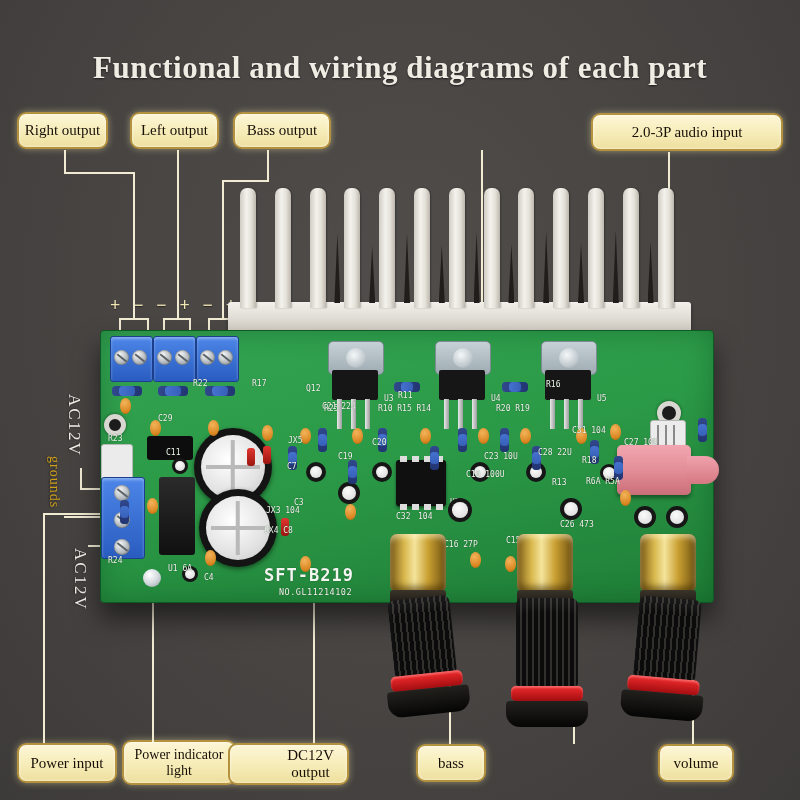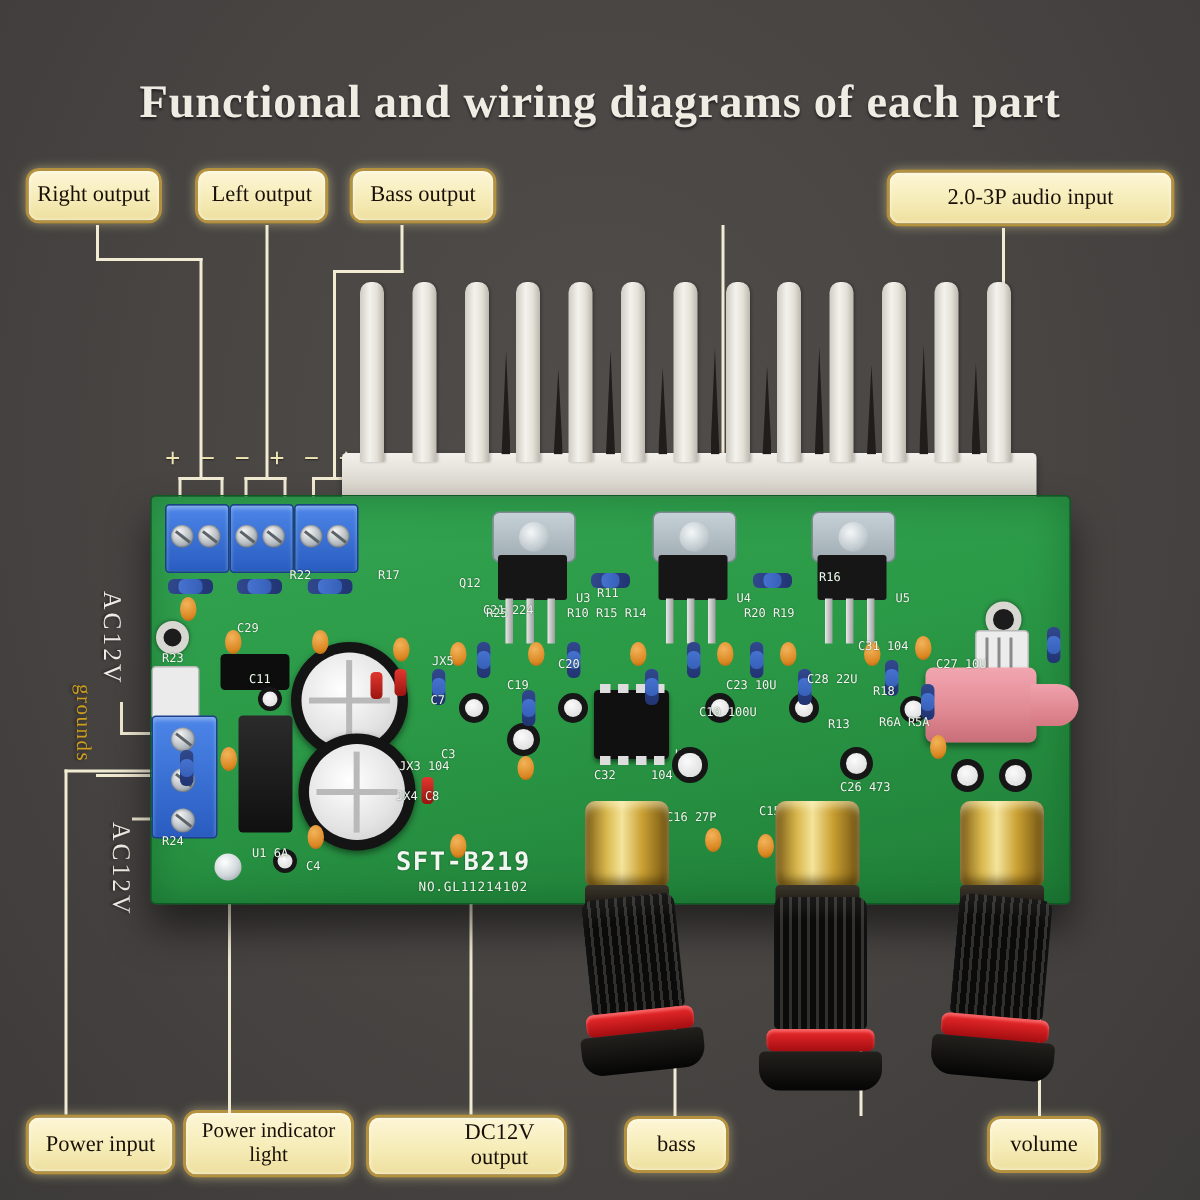--- a/index.html
+++ b/index.html
@@ -121,21 +121,21 @@
   <div class="lbox" style="left:591px;top:113px;width:192px;height:38px;">
       <span>2.0-3P audio input</span>
     </div>
 
   <div class="lbox" style="left:17px;top:743px;width:100px;height:40px;">
       <span>Power input</span>
     </div>
   <div class="lbox" style="left:122px;top:740px;width:114px;height:45px;font-size:14px;">
       <span>Power indicator light</span>
     </div>
-  <div class="lbox" style="left:244px;top:743px;width:134px;height:42px;padding-left:48px;">
+  <div class="lbox" style="left:228px;top:743px;width:121px;height:42px;padding-left:48px;">
       <span>DC12V output</span>
     </div>
   <div class="lbox" style="left:416px;top:744px;width:70px;height:38px;">
       <span>bass</span>
     </div>
   <div class="lbox" style="left:658px;top:744px;width:76px;height:38px;">
       <span>volume</span>
     </div>
 
   <div class="vlabel" style="left:64px;top:394px;">AC12V</div>
@@ -389,21 +389,21 @@
       <span class="silk" style="left: 572px; top: 426px;">C31 104</span>
       <span class="silk" style="left: 624px; top: 438px;">C27 10U</span>
       <span class="silk" style="left: 582px; top: 456px;">R18</span>
       <span class="silk" style="left: 586px; top: 477px;">R6A R5A</span>
       <span class="silk" style="left: 560px; top: 520px;">C26 473</span>
       <span class="silk" style="left: 654px; top: 534px;">C13 10U</span>
       <span class="silk" style="left: 484px; top: 452px;">C23 10U</span>
       <span class="silk" style="left: 538px; top: 448px;">C28 22U</span>
       <span class="silk" style="left: 466px; top: 470px;">C10 100U</span>
       <span class="silk" style="left: 396px; top: 512px;">C32</span>
-      <span class="silk" style="left: 434px; top: 512px;">104</span>
+      <span class="silk" style="left: 418px; top: 512px;">104</span>
       <span class="silk" style="left: 444px; top: 540px;">C16 27P</span>
       <span class="silk" style="left: 506px; top: 536px;">C15</span>
       <span class="silk" style="left: 552px; top: 478px;">R13</span>
       <span class="silk" style="left: 338px; top: 452px;">C19</span>
       <span class="silk" style="left: 372px; top: 438px;">C20</span>
       <span class="silk" style="left: 288px; top: 436px;">JX5</span>
       <span class="silk" style="left: 287px; top: 462px;">C7</span>
       <span class="silk" style="left: 266px; top: 506px;">JX3 104</span>
       <span class="silk" style="left: 264px; top: 526px;">JX4 C8</span>
       <span class="silk" style="left: 108px; top: 434px;">R23</span>

